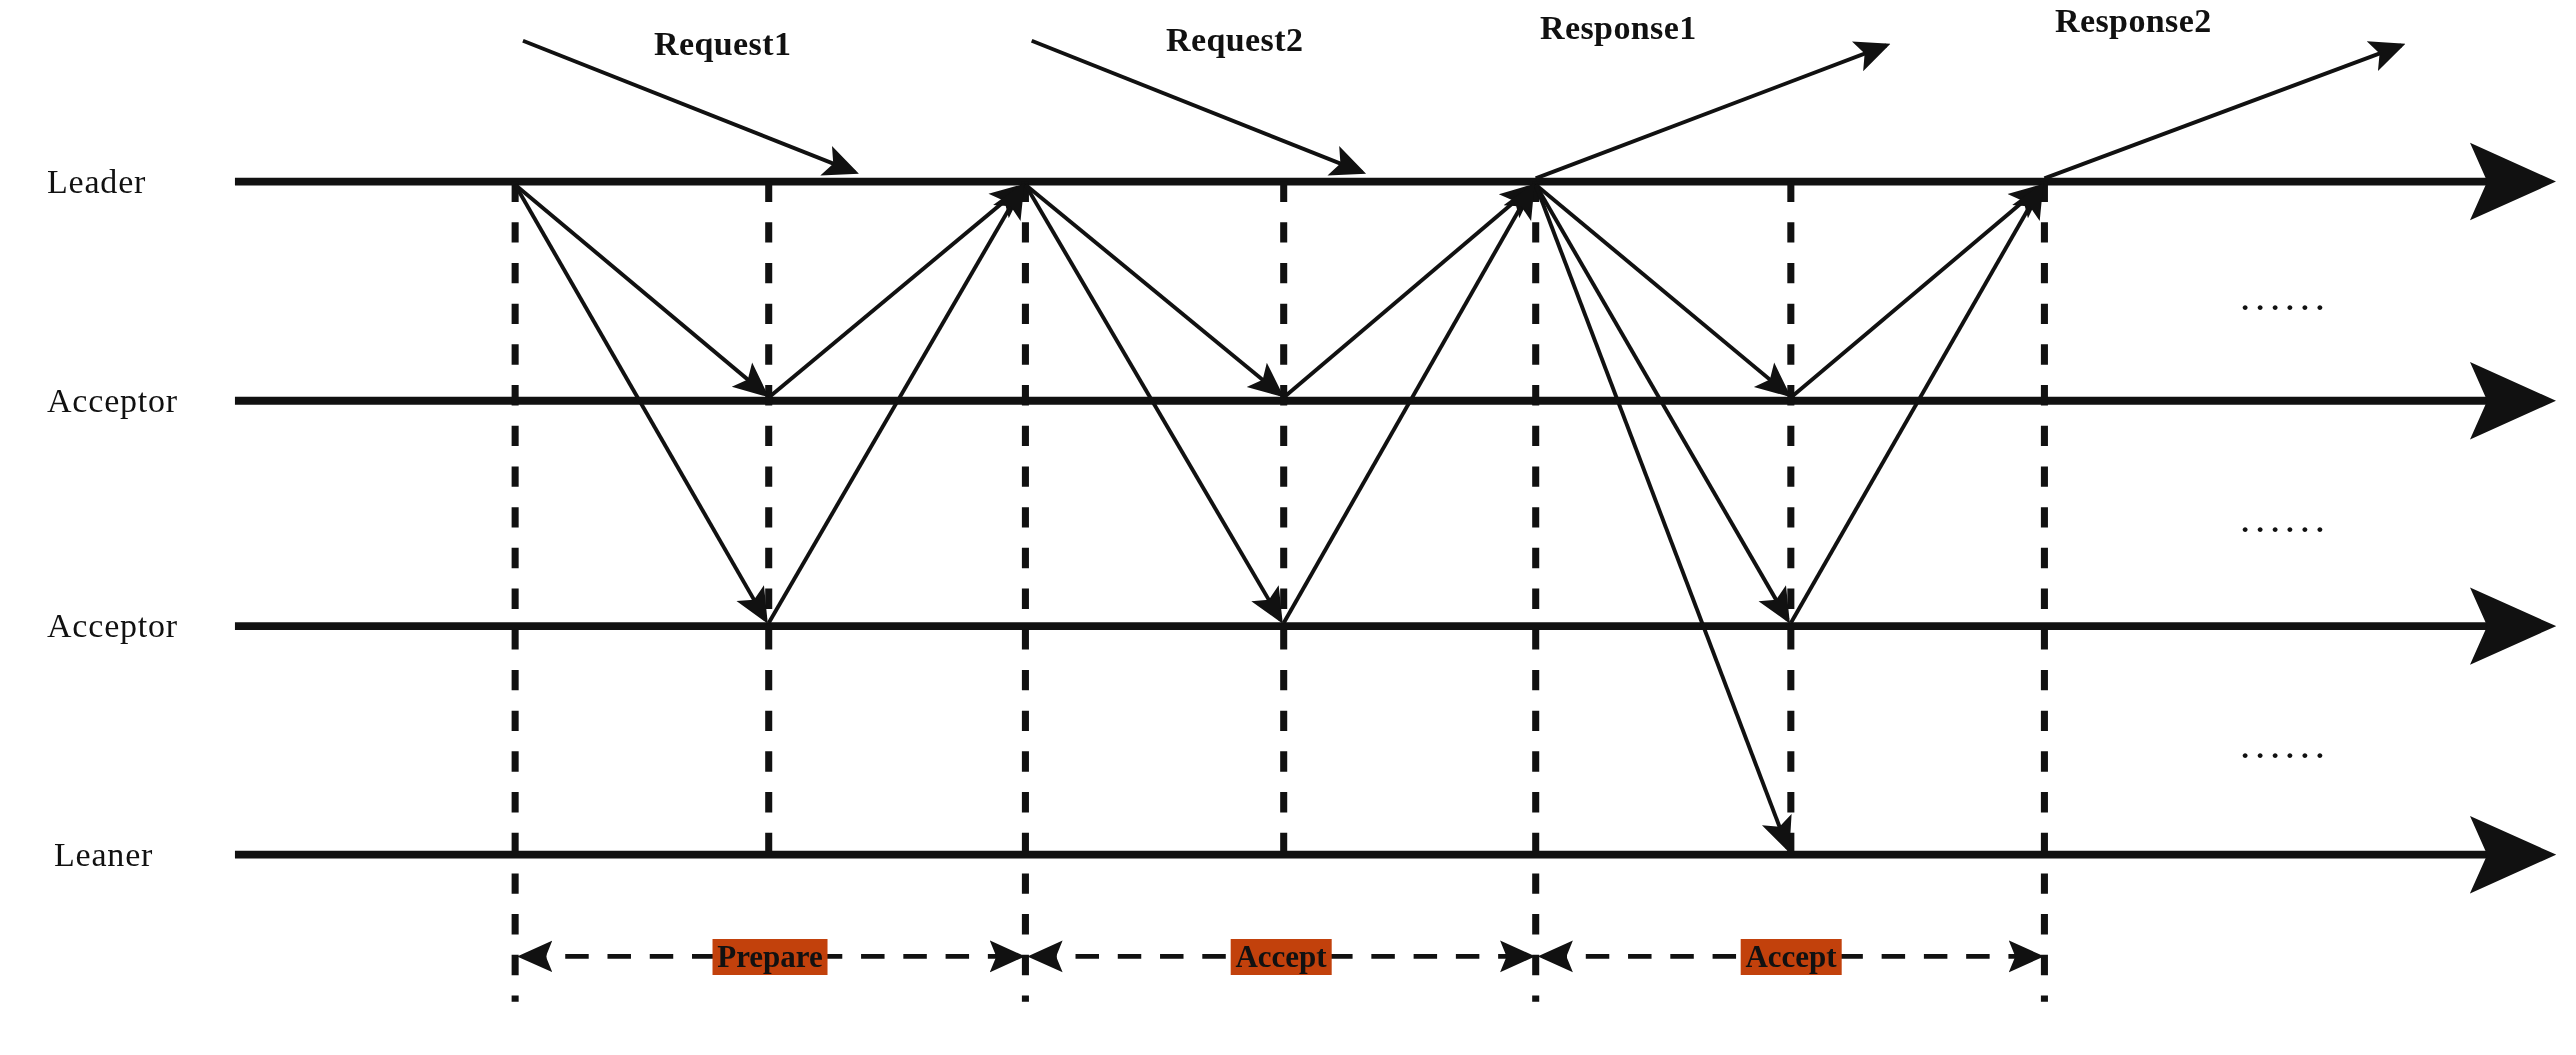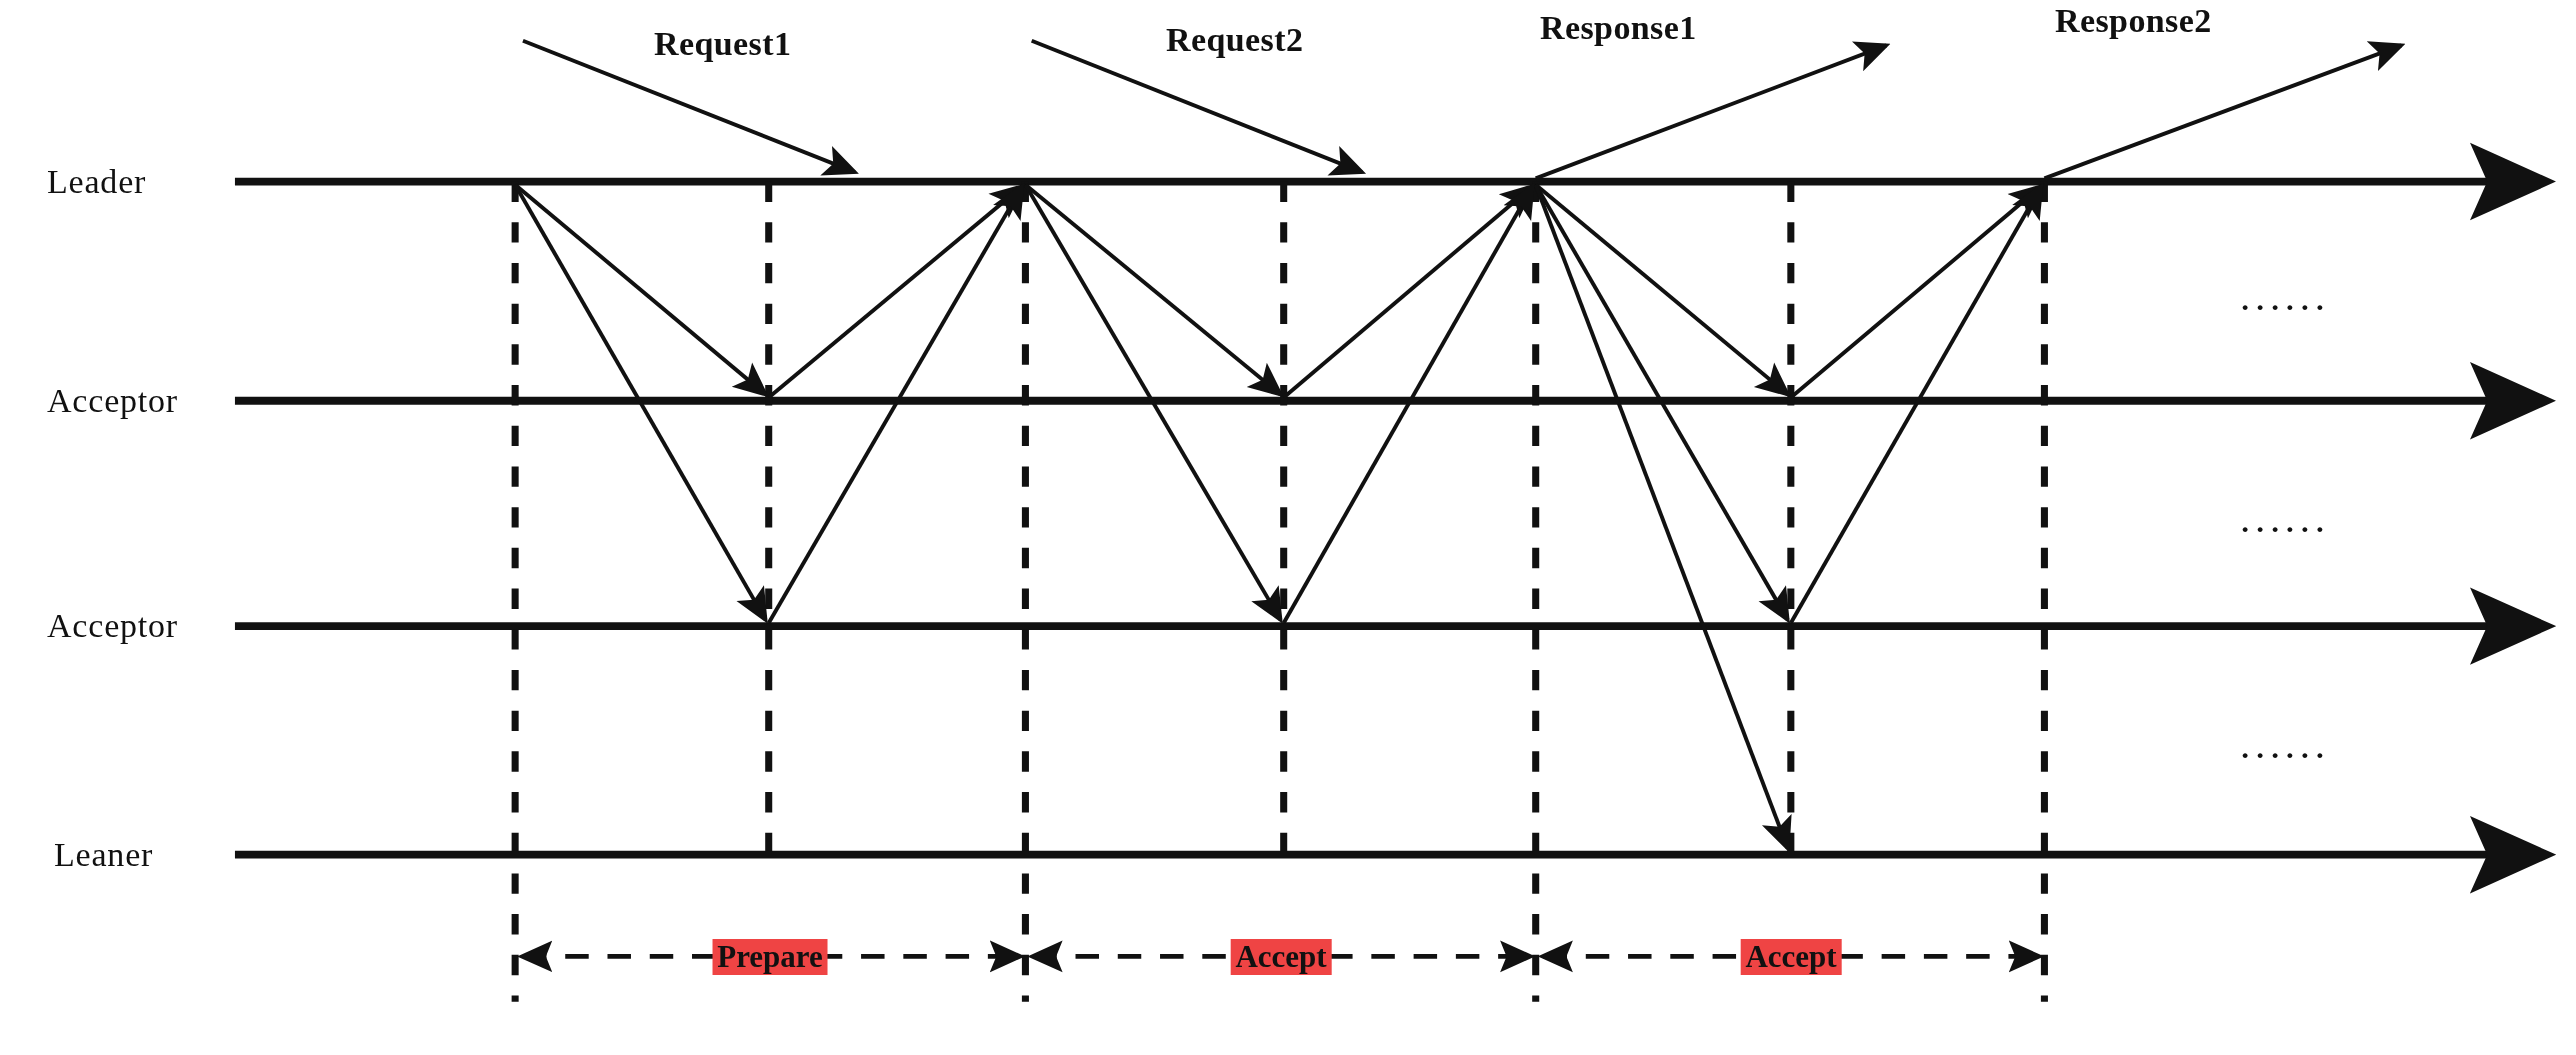--- a/index.html
+++ b/index.html
@@ -42,21 +42,21 @@
     white-space: nowrap;
     letter-spacing: 0.4px;
     font-weight: 600;
   }
   .phase-label {
     position: absolute;
     font-family: "Liberation Serif", "DejaVu Serif", serif;
     font-size: 31px;
     color: #111111;
     white-space: nowrap;
-    background: #ef4444;
+    background: #c2410c;
     padding: 0 4.7px;
     transform: translate(-50%, -50%);
     font-weight: 600;
   }
   .ellipsis {
     position: absolute;
     font-family: "Liberation Serif", "DejaVu Serif", serif;
     font-size: 41px;
     color: #111111;
     letter-spacing: 4.7px;

